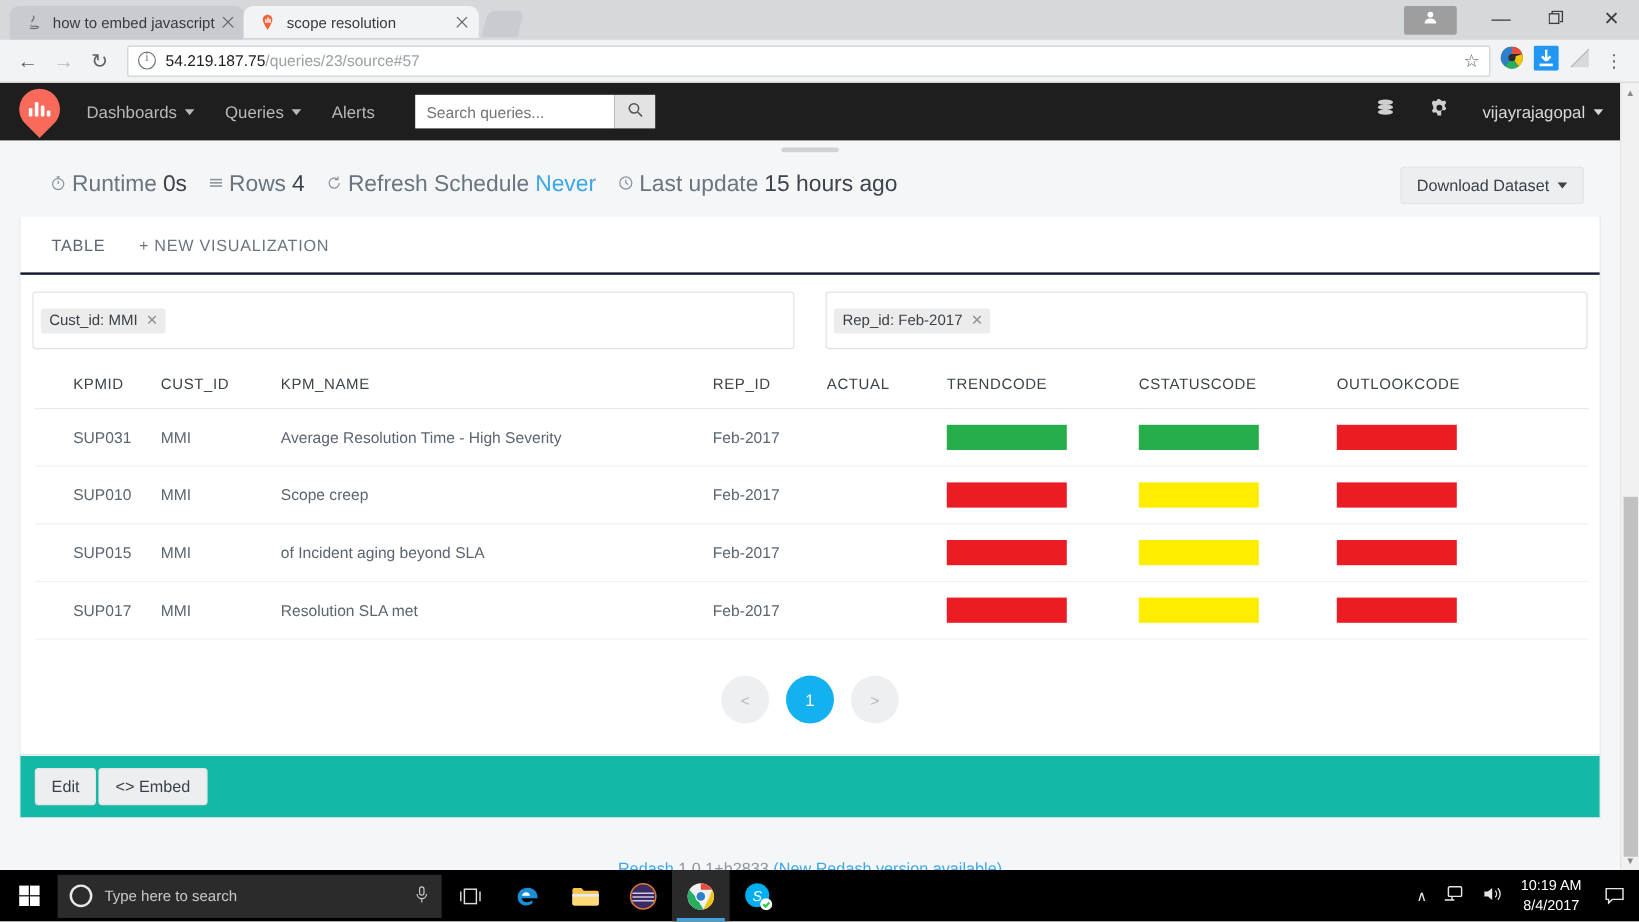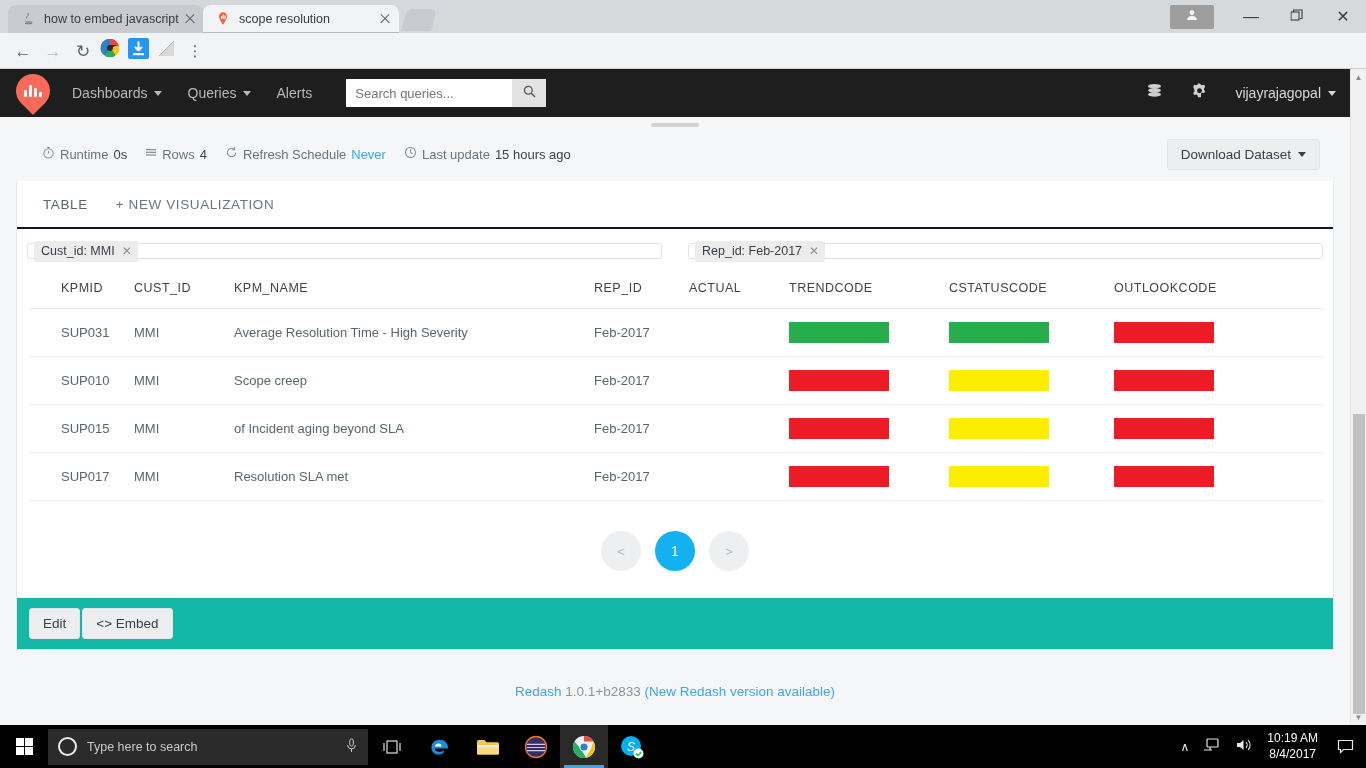--- a/index.html
+++ b/index.html
@@ -96,39 +96,39 @@
   .rd-right { margin-left: auto; display: flex; align-items: center; gap: 26px; }
   .rd-right .icon { color: #d0d0d0; }
   .rd-user { color: #d8d8d8; font-size: 14px; display: inline-flex; align-items: center; gap: 7px; }
 
   
   .content { padding: 0 16px; }
   .resizehandle { width: 48px; height: 4px; background: #d0d2d4; border-radius: 2px; margin: 6px auto 0; }
   .metabar {
     background: #f5f6f7; display: flex; align-items: center; height: 54px; padding: 0 14px 0 26px;
   }
-  .meta-items { display: flex; align-items: center; gap: 18px; font-size: 13px; color: #6b7580; }
+  .meta-items { display: flex; align-items: center; gap: 18px; font-size: 19px; color: #6b7580; }
   .meta-items .mi { display: inline-flex; align-items: center; gap: 5px; }
   .meta-items .mi .val { color: #3d444b; }
   .meta-items .mi .link { color: #3da7e8; }
   .btn {
     background: #eceef0; border: 1px solid #e2e4e6; border-radius: 3px; color: #3b4148;
     font-size: 13.5px; padding: 7px 13px; font-family: "Liberation Sans", sans-serif;
     display: inline-flex; align-items: center; gap: 7px; cursor: default;
   }
   .dl-wrap { margin-left: auto; }
 
   .card { background: #fff; border: 1px solid #e6e8ea; border-top: none; }
   .tabs { display: flex; align-items: center; height: 48px; padding: 0 12px; border-bottom: 2px solid #0f172a; }
   .tabs .tabitem { font-size: 13.5px; color: #5b6570; letter-spacing: .6px; padding: 0 14px; }
   .tabs .tabitem.addviz { color: #6b7580; }
 
   .filters { display: flex; gap: 26px; padding: 14px 10px 10px 10px; }
   .filterbox {
-    flex: 1 1 0; height: 16px; border: 1px solid #e0e3e6; border-radius: 3px;
+    flex: 1 1 0; height: 48px; border: 1px solid #e0e3e6; border-radius: 3px;
     display: flex; align-items: center; padding: 0 6px; background: #fff;
   }
   .chip {
     background: #ececec; border-radius: 2px; font-size: 12.5px; color: #3b4148;
     padding: 3px 6px 4px 7px; display: inline-flex; align-items: center; gap: 7px;
   }
   .chip .x { color: #8e8e8e; font-size: 12px; }
 
   table { width: 100%; border-collapse: collapse; table-layout: fixed; }
   thead th {
@@ -241,20 +241,25 @@
     <div class="navbtn">
       <span class="glyph">←</span>
     </div>
     <div class="navbtn disabled">
       <span class="glyph">→</span>
     </div>
     <div class="navbtn">
       <span class="glyph">↻</span>
     </div>
 
+    <div class="omnibox">
+      <span class="infoicon"></span>
+      <span class="urltext"><b>54.219.187.75</b><span>/queries/23/source#57</span></span>
+      <span class="star">☆</span>
+    </div>
 
     <div class="ext">
       <svg width="20" height="20" viewBox="0 0 20 20">
         <circle cx="10" cy="10" r="9" fill="#2b2b2b"></circle>
         <path d="M10 1a9 9 0 0 1 8.5 6H10z" fill="#e84c3d"></path>
         <path d="M18.5 7a9 9 0 0 1-3 10.5L10 10z" fill="#f2c511"></path>
         <path d="M15.5 17.5A9 9 0 0 1 4 17l6-7z" fill="#27ae60"></path>
         <path d="M4 17A9 9 0 0 1 10 1v9z" fill="#2f80c9"></path>
         <circle cx="10" cy="10" r="3" fill="#2b2b2b"></circle>
       </svg>

